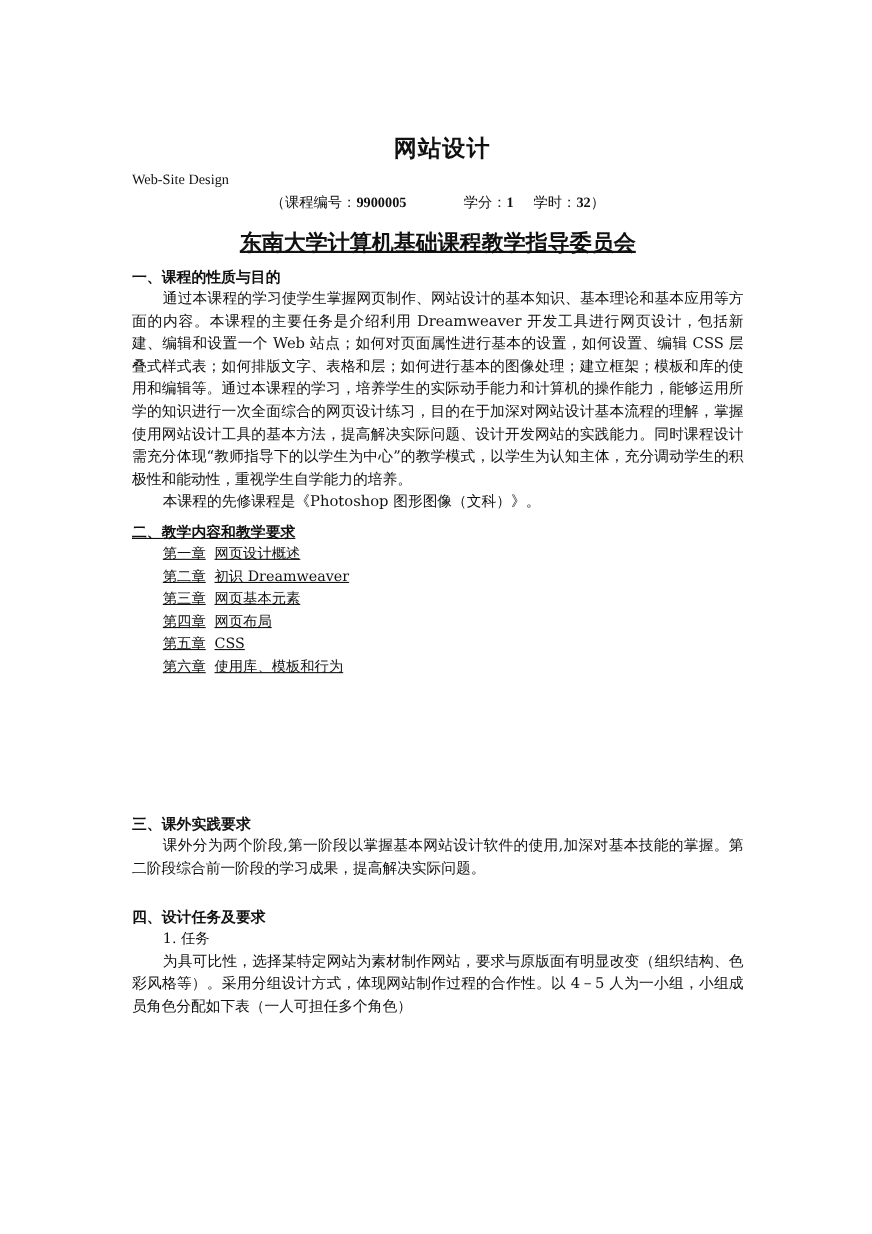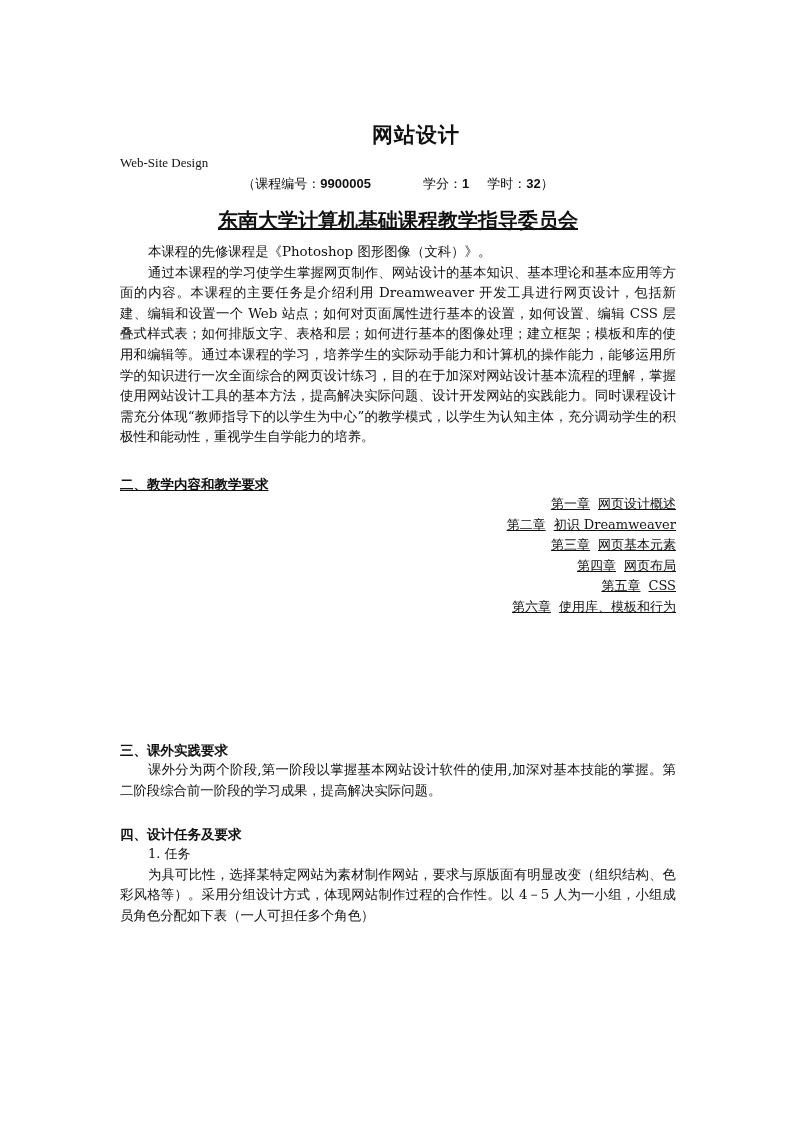--- a/index.html
+++ b/index.html
@@ -1,53 +1,54 @@
 <!DOCTYPE html>
 <html><head>
   <meta charset="utf-8">
   <style>
     html, body { margin: 0; padding: 0; background: #ffffff; }
     body { width: 793px; height: 1122px; position: relative; overflow: hidden;
            font-family: "DejaVu Serif", "Liberation Serif", serif; color: #111; }
     .page { position: absolute; left: 120px; top: 0; width: 556px; }
-    .title { position: absolute; left: 18px; width: 556px; top: 121px; text-align: center;
+    .title { position: absolute; left: 4px; width: 556px; top: 121px; text-align: center;
              font-size: 21px; font-weight: bold; font-family: "DejaVu Sans", sans-serif; letter-spacing: 1px; }
     .subtitle { position: absolute; left: 0; width: 556px; top: 155px; 
                 font-size: 13px; font-family: "Liberation Serif", serif; }
     .course-info { position: absolute; left: 0; width: 556px; top: 175px; text-align: center; font-size: 13px; }
-    .course-info .num { font-family: Liberation Sans, sans-serif; font-weight: bold; margin-top: 38px; }
+    .course-info .num { font-family: Liberation Serif, serif; font-weight: bold; margin-top: 38px; }
     .course-info .gap { display: inline-block; width: 52px; }
     .course-info .gap2 { display: inline-block; width: 18px; }
     .committee { position: absolute; left: 0; width: 556px; top: 207px; text-align: center;
                  font-size: 20px; font-weight: bold; font-family: "DejaVu Sans", sans-serif; text-decoration: underline; }
     .section { position: absolute; left: 0; width: 556px; }
     .heading { font-size: 13.5px; font-weight: bold; font-family: "DejaVu Sans", sans-serif; height: 20px; line-height: 20px; }
     .para { font-size: 13.4px; line-height: 20.6px; text-align: justify; text-indent: 28px; margin: 0; }
-    .chapters { list-style: none; margin: 0; padding: 0 0 0 28px; text-align: right; }
+    .chapters { list-style: none; margin: 0; padding: 0 0 0 28px; }
     .chapters li { font-size: 13px; line-height: 20.5px; font-family: "DejaVu Serif", serif; }
     .chapters .ch-num { margin-right: 8px; }
     .sub-item { font-size: 13px; line-height: 20.5px; padding-left: 28px; }
   </style>
 </head>
 <body>
 
 <div class="page">
 
   <div class="title">网站设计</div>
   <div class="subtitle">Web-Site Design</div>
 
   <div class="course-info">
     <span>（</span><span>课程编号：</span><span class="num">9900005</span><span class="gap"></span><span>学分：</span><span class="num">1</span><span class="gap2"></span><span>学时：</span><span class="num">32</span><span>）</span>
   </div>
 
   <div class="committee">东南大学计算机基础课程教学指导委员会</div>
 
   <div class="section" style="top:242px;">
+    <div class="heading">一、课程的性质与目的</div>
+    <p class="para">通过本课程的学习使学生掌握网页制作、网站设计的基本知识、基本理论和基本应用等方面的内容。本课程的主要任务是介绍利用 Dreamweaver 开发工具进行网页设计，包括新建、编辑和设置一个 Web 站点；如何对页面属性进行基本的设置，如何设置、编辑 CSS 层叠式样式表；如何排版文字、表格和层；如何进行基本的图像处理；建立框架；模板和库的使用和编辑等。通过本课程的学习，培养学生的实际动手能力和计算机的操作能力，能够运用所学的知识进行一次全面综合的网页设计练习，目的在于加深对网站设计基本流程的理解，掌握使用网站设计工具的基本方法，提高解决实际问题、设计开发网站的实践能力。同时课程设计需充分体现“教师指导下的以学生为中心”的教学模式，以学生为认知主体，充分调动学生的积极性和能动性，重视学生自学能力的培养。</p>
     <p class="para">本课程的先修课程是《Photoshop 图形图像（文科）》。</p>
-    <p class="para">通过本课程的学习使学生掌握网页制作、网站设计的基本知识、基本理论和基本应用等方面的内容。本课程的主要任务是介绍利用 Dreamweaver 开发工具进行网页设计，包括新建、编辑和设置一个 Web 站点；如何对页面属性进行基本的设置，如何设置、编辑 CSS 层叠式样式表；如何排版文字、表格和层；如何进行基本的图像处理；建立框架；模板和库的使用和编辑等。通过本课程的学习，培养学生的实际动手能力和计算机的操作能力，能够运用所学的知识进行一次全面综合的网页设计练习，目的在于加深对网站设计基本流程的理解，掌握使用网站设计工具的基本方法，提高解决实际问题、设计开发网站的实践能力。同时课程设计需充分体现“教师指导下的以学生为中心”的教学模式，以学生为认知主体，充分调动学生的积极性和能动性，重视学生自学能力的培养。</p>
   </div>
 
   <div class="section" style="top:474px;text-decoration:underline;">
     <div class="heading">二、教学内容和教学要求</div>
     <ul class="chapters">
       <li><span class="ch-num">第一章</span><span>网页设计概述</span></li>
       <li><span class="ch-num">第二章</span><span>初识 Dreamweaver</span></li>
       <li><span class="ch-num">第三章</span><span>网页基本元素</span></li>
       <li><span class="ch-num">第四章</span><span>网页布局</span></li>
       <li><span class="ch-num">第五章</span><span>CSS</span></li>

